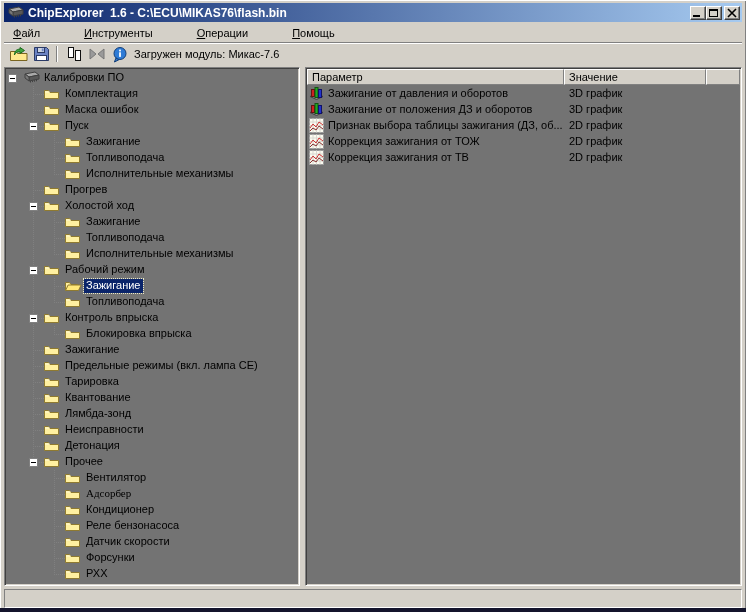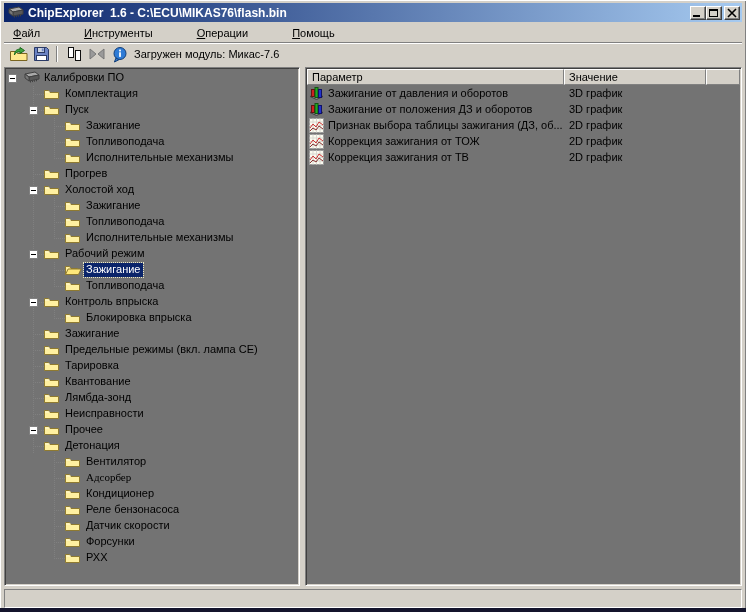--- a/index.html
+++ b/index.html
@@ -195,20 +195,32 @@
               <path d="M.5 11.5v-8h4l1.5 2h8.5v6z" fill="#FFF0A0" stroke="#8F7A30"></path>
               <path d="M1 5h4.6" stroke="#FFFAD8"></path>
             </svg>
           </div>
           <span class="tlabel" style="left: 56px;">Комплектация</span>
         </div>
         <div class="trow">
           <div class="vg" style="left: 26px; top: 0px; height: 8px;"></div>
           <div class="vg" style="left: 26px; top: 8px; height: 8px;"></div>
           <div class="hg" style="left: 26px; top: 8px; width: 11px;"></div>
+          <div class="ticon" style="left: 37px;">
+            <svg width="15" height="13">
+              <path d="M.5 11.5v-8h4l1.5 2h8.5v6z" fill="#FFF0A0" stroke="#8F7A30"></path>
+              <path d="M1 5h4.6" stroke="#FFFAD8"></path>
+            </svg>
+          </div>
+          <span class="tlabel" style="left: 56px;">Маска ошибок</span>
+        </div>
+        <div class="trow">
+          <div class="vg" style="left: 26px; top: 0px; height: 8px;"></div>
+          <div class="vg" style="left: 26px; top: 8px; height: 8px;"></div>
+          <div class="hg" style="left: 26px; top: 8px; width: 11px;"></div>
           <div class="exp" style="left: 22px;"></div>
           <div class="ticon" style="left: 37px;">
             <svg width="15" height="13">
               <path d="M.5 11.5v-8h4l1.5 2h8.5v6z" fill="#FFF0A0" stroke="#8F7A30"></path>
               <path d="M1 5h4.6" stroke="#FFFAD8"></path>
             </svg>
           </div>
           <span class="tlabel" style="left: 56px;">Пуск</span>
         </div>
         <div class="trow">
@@ -442,41 +454,41 @@
           <div class="ticon" style="left: 37px;">
             <svg width="15" height="13">
               <path d="M.5 11.5v-8h4l1.5 2h8.5v6z" fill="#FFF0A0" stroke="#8F7A30"></path>
               <path d="M1 5h4.6" stroke="#FFFAD8"></path>
             </svg>
           </div>
           <span class="tlabel" style="left: 56px;">Неисправности</span>
         </div>
         <div class="trow">
           <div class="vg" style="left: 26px; top: 0px; height: 8px;"></div>
+          <div class="vg" style="left: 26px; top: 8px; height: 8px;"></div>
+          <div class="hg" style="left: 26px; top: 8px; width: 11px;"></div>
+          <div class="ticon" style="left: 37px;">
+            <svg width="15" height="13">
+              <path d="M.5 11.5v-8h4l1.5 2h8.5v6z" fill="#FFF0A0" stroke="#8F7A30"></path>
+              <path d="M1 5h4.6" stroke="#FFFAD8"></path>
+            </svg>
+          </div>
+          <span class="tlabel" style="left: 56px;">Детонация</span>
+        </div>
+        <div class="trow">
+          <div class="vg" style="left: 26px; top: 0px; height: 8px;"></div>
           <div class="hg" style="left: 26px; top: 8px; width: 11px;"></div>
           <div class="exp" style="left: 22px;"></div>
           <div class="ticon" style="left: 37px;">
             <svg width="15" height="13">
               <path d="M.5 11.5v-8h4l1.5 2h8.5v6z" fill="#FFF0A0" stroke="#8F7A30"></path>
               <path d="M1 5h4.6" stroke="#FFFAD8"></path>
             </svg>
           </div>
           <span class="tlabel" style="left: 56px;">Прочее</span>
-        </div>
-        <div class="trow">
-          <div class="vg" style="left: 26px; top: 0px; height: 8px;"></div>
-          <div class="vg" style="left: 26px; top: 8px; height: 8px;"></div>
-          <div class="hg" style="left: 26px; top: 8px; width: 11px;"></div>
-          <div class="ticon" style="left: 37px;">
-            <svg width="15" height="13">
-              <path d="M.5 11.5v-8h4l1.5 2h8.5v6z" fill="#FFF0A0" stroke="#8F7A30"></path>
-              <path d="M1 5h4.6" stroke="#FFFAD8"></path>
-            </svg>
-          </div>
-          <span class="tlabel" style="left: 56px;">Детонация</span>
         </div>
         <div class="trow">
           <div class="vg" style="left: 47px; top: 0px; height: 8px;"></div>
           <div class="vg" style="left: 47px; top: 8px; height: 8px;"></div>
           <div class="hg" style="left: 47px; top: 8px; width: 11px;"></div>
           <div class="ticon" style="left: 58px;">
             <svg width="15" height="13">
               <path d="M.5 11.5v-8h4l1.5 2h8.5v6z" fill="#FFF0A0" stroke="#8F7A30"></path>
               <path d="M1 5h4.6" stroke="#FFFAD8"></path>
             </svg>

